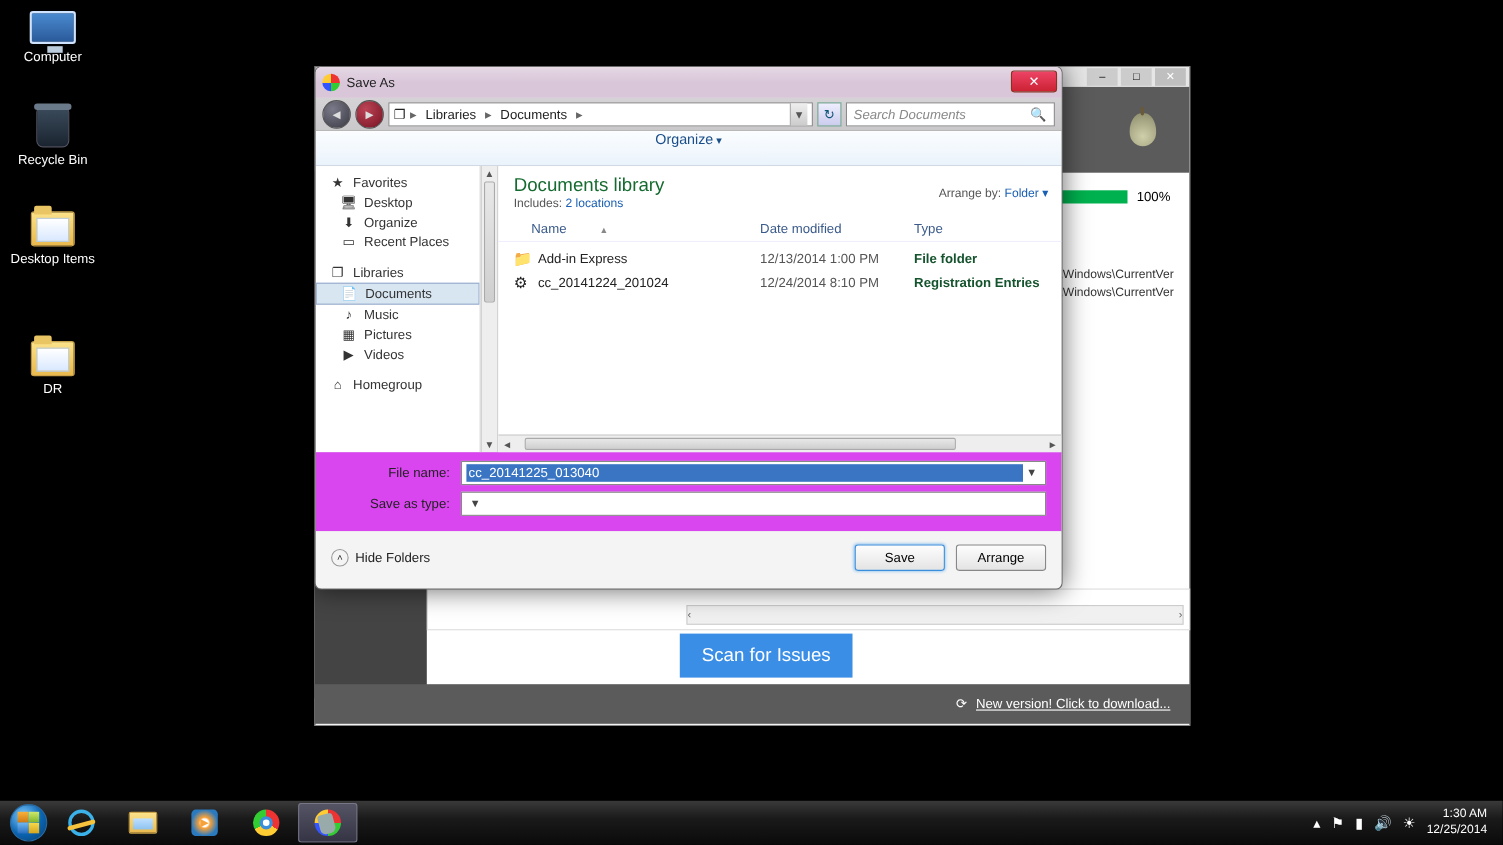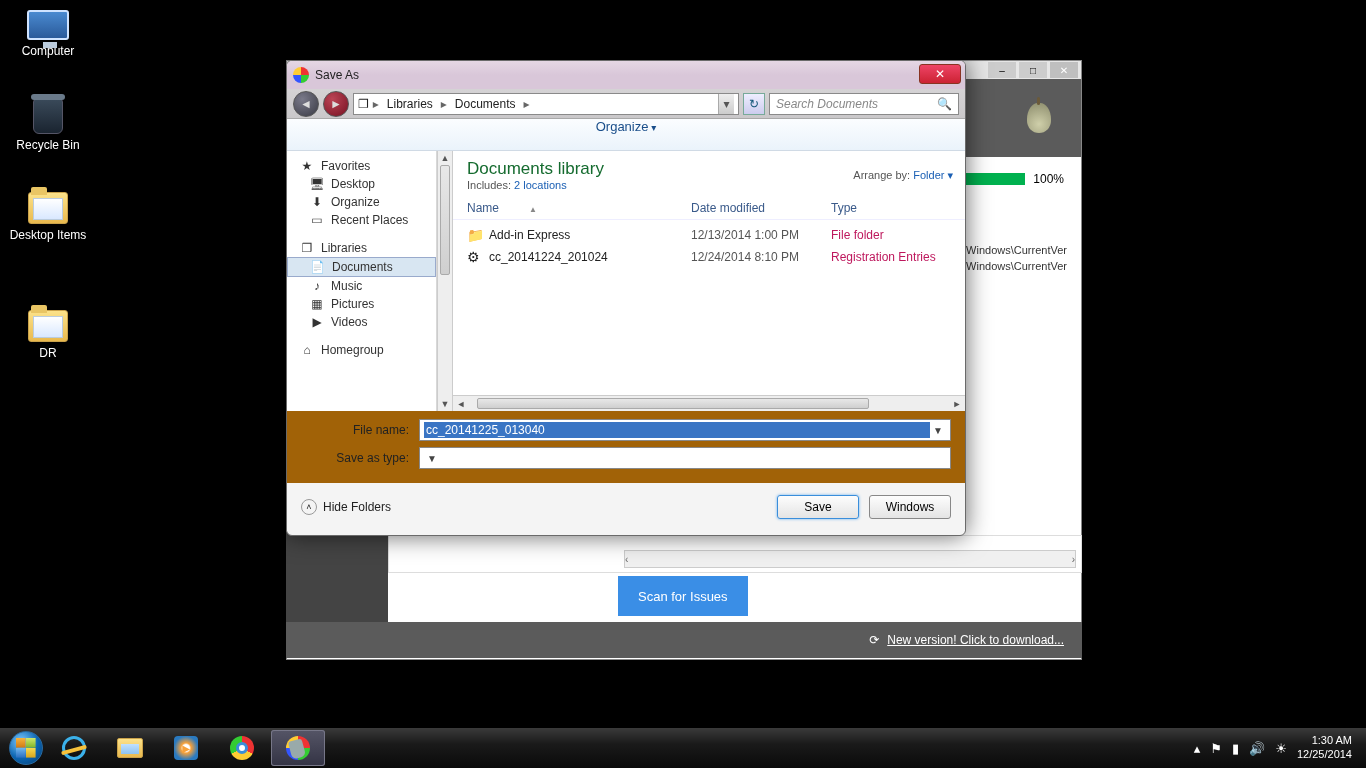--- a/index.html
+++ b/index.html
@@ -22,21 +22,21 @@
 .bg-window .pear{width:24px;height:30px;background:radial-gradient(circle at 50% 70%, #cfcfaa, #8a8a6a);border-radius:50% 50% 55% 55%/60% 60% 45% 45%;position:relative;}
 .bg-window .pear::after{content:"";position:absolute;top:-6px;left:10px;width:3px;height:8px;background:#6b5a3a;border-radius:2px;}
 .bg-progress-row{position:absolute;left:684px;top:170px;width:380px;height:18px;display:flex;align-items:center;gap:8px;font-size:12px;}
 .bg-progress{height:12px;flex:1;background:#00b14f;}
 .bg-text-lines{position:absolute; left:960px; width:120px; font-size:11px; color:#333; white-space:nowrap; overflow:hidden;}
 
 .bg-sidebar{position:absolute;left:286px;top:155px;width:102px;height:480px;background:#444;}
 .bg-content-strip{position:absolute;left:388px;top:535px;width:694px;height:38px;border:1px solid #ddd;}
 .bg-hscroll{position:absolute;left:624px;top:550px;width:452px;height:18px;background:#f0f0f0;border:1px solid #ccc;display:flex;align-items:center;justify-content:space-between;font-size:10px;color:#666;}
 .bg-buttons{position:absolute;left:618px;top:576px;width:460px;height:40px;display:flex;justify-content:space-between;}
-.bg-btn{background:#3a8ee6;color:#fff;font-size:13px;padding:8px 20px;border:none;cursor:pointer;}
+.bg-btn{background:#3a8ee6;color:#fff;font-size:17px;padding:8px 20px;border:none;cursor:pointer;}
 .bg-footer{position:absolute;left:286px;top:622px;width:796px;height:36px;background:#5b5b5b;color:#fff;display:flex;align-items:center;justify-content:flex-end;padding-right:18px;font-size:12px;gap:8px;}
 .bg-footer a{color:#fff;text-decoration:underline;}
 
 
 .dialog { position: absolute; left: 286px; top: 60px; width: 680px; height: 476px;
   background: #f4f4f4; border: 1px solid #6a6a6a; box-shadow: 0 0 24px rgba(0,0,0,.6);
   border-radius: 6px; overflow:hidden; }
 .titlebar { height: 28px; background: linear-gradient(#e5d7e4,#d9c7d9,#d9c7d9);
   display:flex; align-items:center; padding:0 6px; position:relative;}
 .titlebar .appicon{width:16px;height:16px;border-radius:50%;background:conic-gradient(#e33 0 25%, #3c3 0 50%, #35f 0 75%, #fc3 0);margin-right:6px;}
@@ -75,32 +75,32 @@
 .vsb .arr{position:absolute;left:0;right:0;height:14px;display:flex;align-items:center;justify-content:center;font-size:9px;color:#555;}
 .vsb .arr.top{top:0;} .vsb .arr.bot{bottom:0;}
 
 .filepane{flex:1;background:#fff;position:relative;display:flex;flex-direction:column;}
 .lib-head{padding:8px 14px 6px;}
 .lib-title{color:#156b2f;font-size:17px;}
 .lib-sub{font-size:11px;color:#555;} .lib-sub a{color:#1a5fb4;text-decoration:none;cursor:pointer;}
 .arrange{position:absolute;right:12px;top:18px;font-size:11px;color:#555;}
 .arrange .val{color:#1a5fb4;cursor:pointer;}
 .cols{display:flex;padding:4px 14px;font-size:12px;color:#3a5a8a;border-bottom:1px solid #eef;}
-.cols .c1{flex:1;} .cols .c2{width:140px;} .cols .c3{width:120px;}
+.cols .c1{flex:1;margin-left:16px;} .cols .c2{width:140px;} .cols .c3{width:120px;}
 .cols .sortind{font-size:8px;color:#888;margin-left:30px;}
 .rows{padding:4px 0;}
 .row{display:flex;padding:3px 14px;font-size:12px;color:#222;cursor:pointer;align-items:center;}
 .row .ic{width:18px;font-size:14px;margin-right:4px;}
-.row .c1{flex:1;} .row .c2{width:140px;color:#555;} .row .c3{width:120px;color:#be185d;}
+.row .c1{flex:1;} .row .c2{width:140px;color:#555;} .row .c3{width:120px;color:#14532d;font-weight:bold;}
 .filepane .hsb{height:16px;background:#eee;border-top:1px solid #ccc;margin-top:auto;display:flex;align-items:center;}
 .filepane .hsb .arr{width:16px;text-align:center;font-size:9px;color:#555;}
 .filepane .hsb .track{flex:1;position:relative;height:100%;}
 .filepane .hsb .thumb{position:absolute;top:2px;bottom:2px;left:8px;right:80px;background:linear-gradient(#e8e8e8,#cfcfcf);border:1px solid #aaa;border-radius:2px;}
 
-.form{padding:8px 14px;background:#a16207;}
+.form{padding:8px 14px;background:#d946ef;}
 .form-row{display:flex;align-items:center;margin-bottom:6px;font-size:12px;}
 .form-row label{width:118px;text-align:right;padding-right:10px;color:#222;}
 .combo{flex:1;height:22px;border:1px solid #888;background:#fff;display:flex;align-items:center;padding:0 4px;position:relative;}
 .combo .val{flex:1;font-size:12px;}
 .combo .val.sel{background:#3a75c4;color:#fff;padding:1px 2px;display:inline-block;}
 .combo .dd{width:16px;text-align:center;color:#444;cursor:pointer;font-size:10px;}
 
 .dlg-footer{display:flex;align-items:center;padding:12px 14px;background:#f4f4f4;}
 .hide-folders{display:flex;align-items:center;gap:6px;font-size:12px;color:#222;cursor:pointer;}
 .hide-folders .chev{width:16px;height:16px;border:1px solid #999;border-radius:50%;display:flex;align-items:center;justify-content:center;font-size:9px;}
@@ -340,21 +340,21 @@
     </div>
   </div>
 
   <div class="dlg-footer">
     <div class="hide-folders">
       <span class="chev">˄</span>
       <span>Hide Folders</span>
     </div>
     <div class="gap"></div>
     <button class="dlg-btn primary">Save</button>
-    <button class="dlg-btn">Windows</button>
+    <button class="dlg-btn">Arrange</button>
   </div>
 </div>
 
 <div class="taskbar">
   <div class="start">
       <div class="orb"></div>
     </div>
   <div class="tb-item">
       <div class="ie-ic"></div>
     </div>

